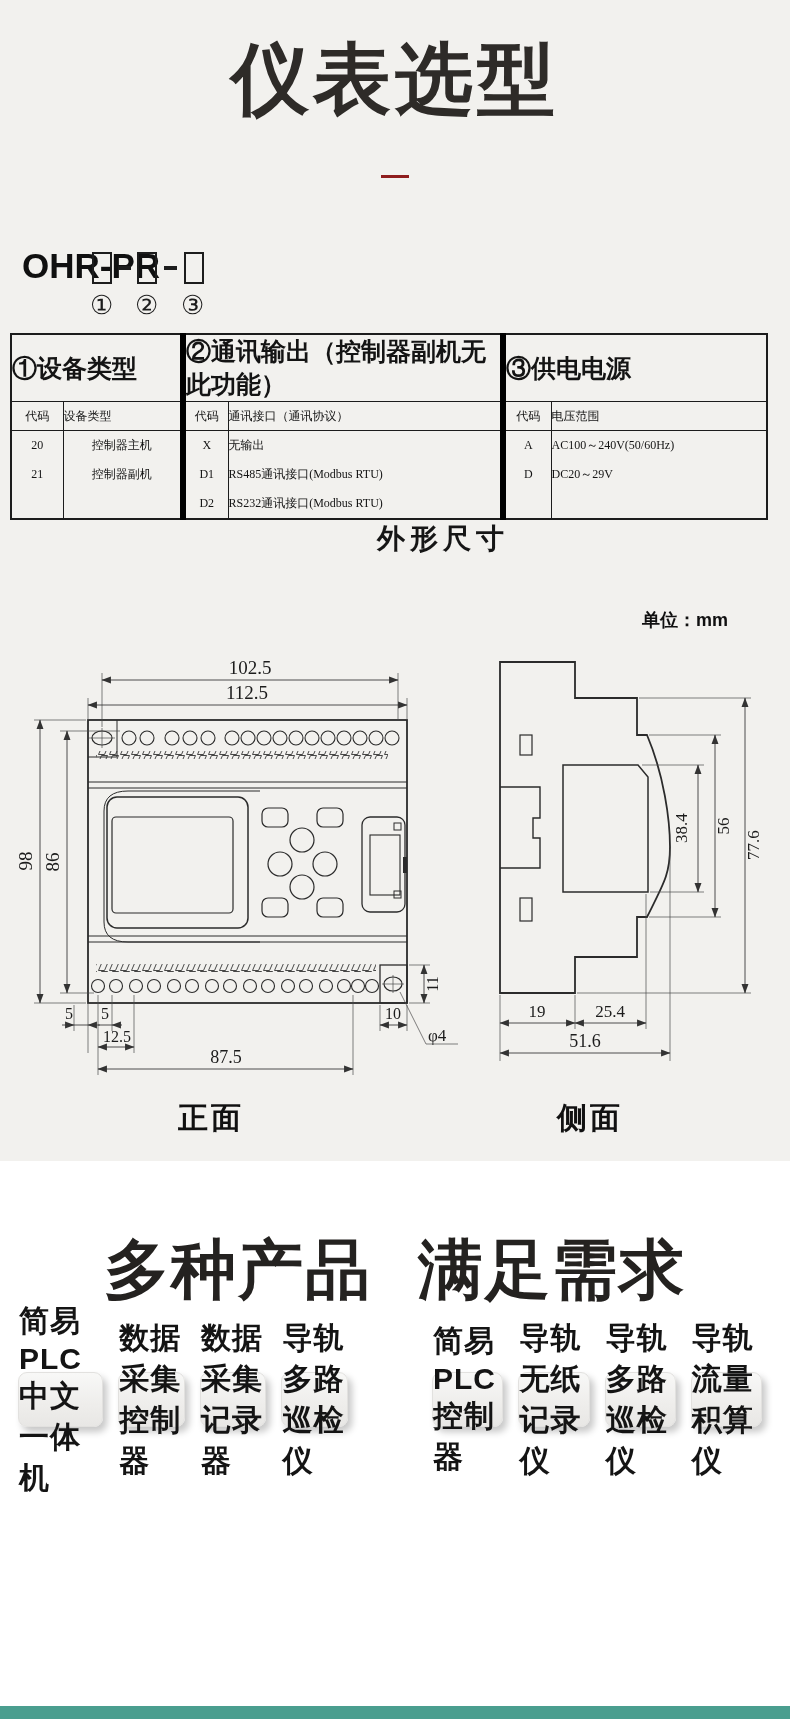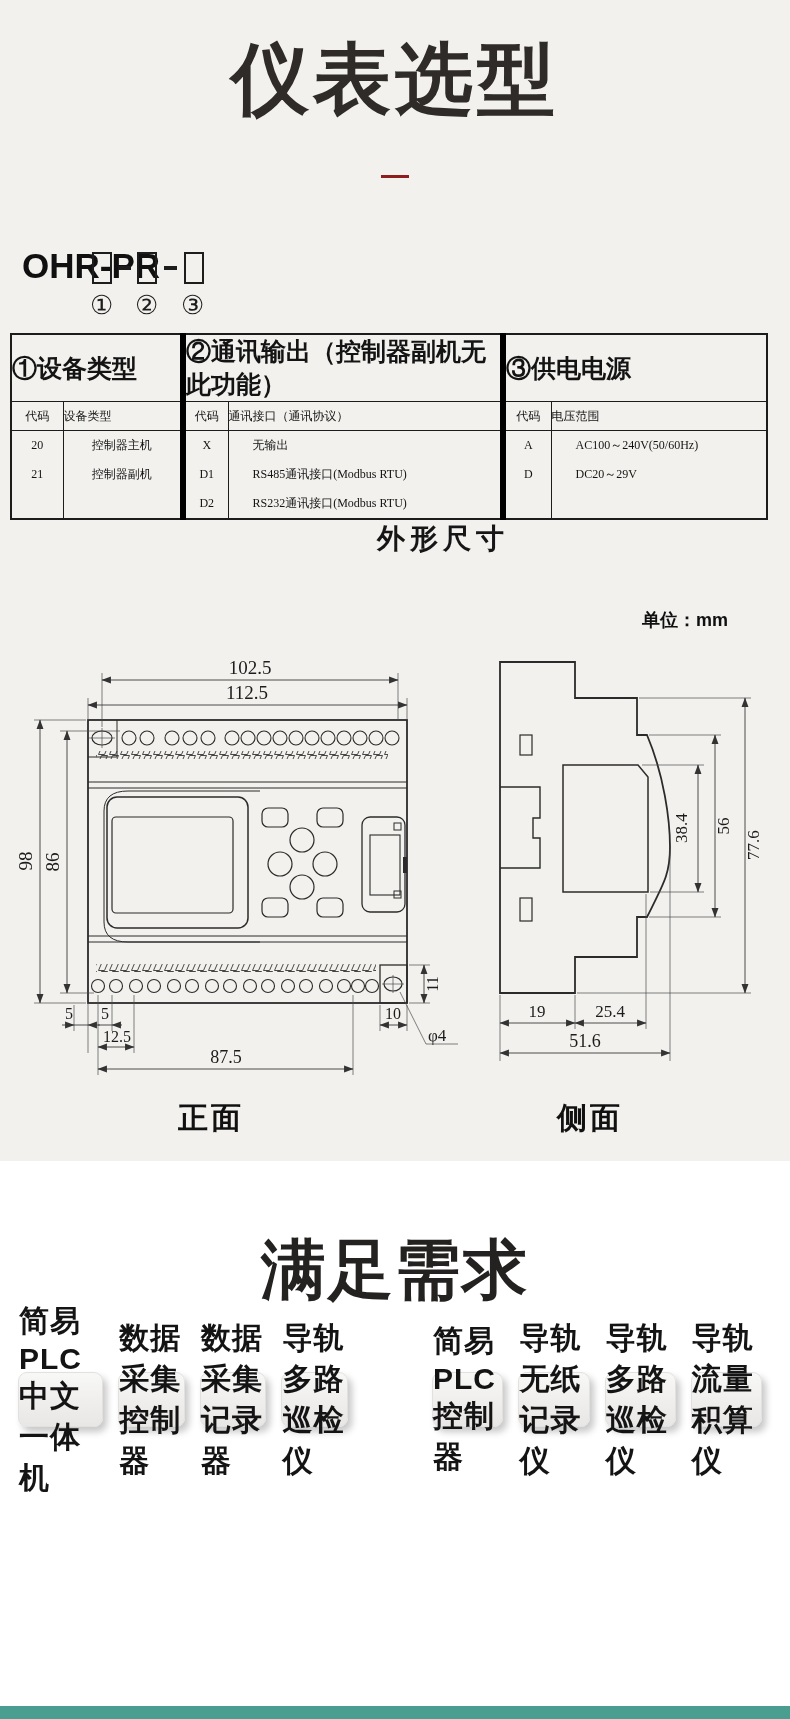--- a/index.html
+++ b/index.html
@@ -27,21 +27,21 @@
                     border:2.5px solid #1c1c1c; }
   .sel-table td, .sel-table th { border:1px solid #1c1c1c; padding:0; }
   .sel-table .gsep { border-left:6px solid #000000; }
   .sel-table th.group { font-size:25px; font-weight:700; text-align:left; height:28px;
                         font-family:"Liberation Sans", sans-serif; }
   .sel-table th.sub, .sel-table td { font-family:"Liberation Serif", serif; font-size:12px; font-weight:400; }
   .sel-table th.sub { height:29px; }
   .sel-table td { vertical-align:top; }
   .cl { height:29px; line-height:29px; white-space:nowrap; }
   .tc { text-align:center; }
-  .tl { text-align:left; padding-left:24px; }
+  .tl { text-align:left; padding-left:0; }
 
   .dims-title { position:absolute; left:0; top:520px; width:100%; text-align:center;
                 font-size:28px; font-weight:700; letter-spacing:5px; color:#161616;margin-left:48px; }
   .unit-label { position:absolute; left:642px; top:608px; font-size:18px; font-weight:700; color:#101010; }
 
   .front-svg { position:absolute; left:10px; top:595px; }
   .side-svg  { position:absolute; left:440px; top:595px; }
 
   .view-label { position:absolute; top:1098px; font-size:30px; font-weight:700; letter-spacing:3px; color:#111; }
   .view-label.front { left:178px; }
@@ -336,20 +336,21 @@
       <text x="170" y="422" font-size="17" text-anchor="middle">25.4</text>
       <line class="dim" x1="60" y1="458" x2="230" y2="458" marker-start="url(#ar)" marker-end="url(#ar)"></line>
       <text x="145" y="452" font-size="18" text-anchor="middle">51.6</text>
     </g>
   </svg>
 
   <div class="view-label front">正面</div>
   <div class="view-label side">侧面</div>
 
   <div class="products-heading">
+    <span>多种产品</span>
     <span>满足需求</span>
   </div>
 
   <div class="btn-col left">
     <div class="product-btn">简易PLC中文一体机</div>
     <div class="product-btn">数据采集控制器</div>
     <div class="product-btn">数据采集记录器</div>
     <div class="product-btn">导轨多路巡检仪</div>
   </div>
   <div class="btn-col right">

